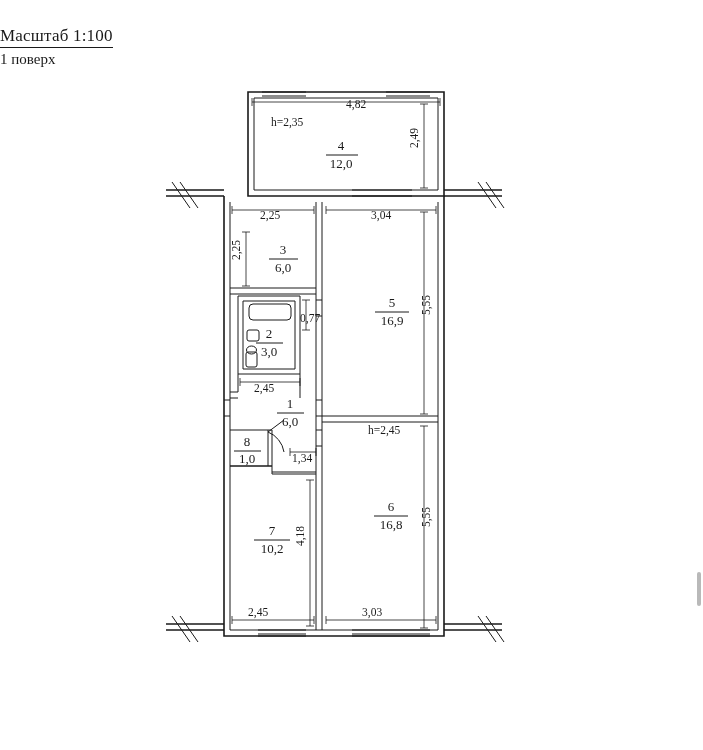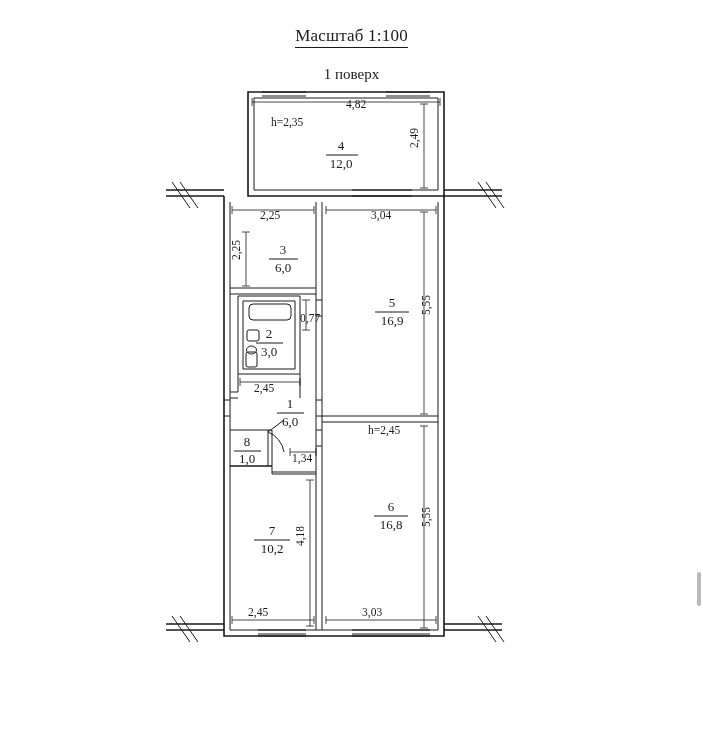--- a/index.html
+++ b/index.html
@@ -19,34 +19,34 @@
     position: absolute;
     left: 0; top: 0;
     width: 703px;
     height: 750px;
   }
   .title-block {
     position: absolute;
     left: 0;
     top: 26px;
     width: 703px;
-    text-align: center;
+    text-align: left;
   }
   .title-line1 {
     font-size: 17px;
     letter-spacing: 0.2px;
     display: inline-block;
     border-bottom: 1px solid #1a1a1a;
     padding-bottom: 1px;
     line-height: 20px;
   }
   .title-line2 {
     font-size: 15px;
     display: block;
-    margin-top: 17px;
+    margin-top: 2px;
     line-height: 18px;
   }
   svg.plan {
     position: absolute;
     left: 0;
     top: 0;
     width: 703px;
     height: 750px;
   }
   .lbl {

